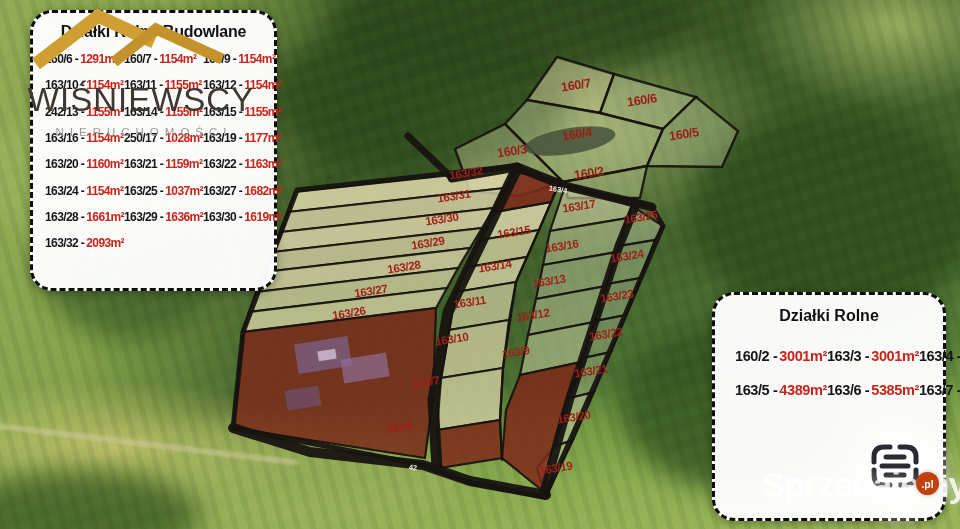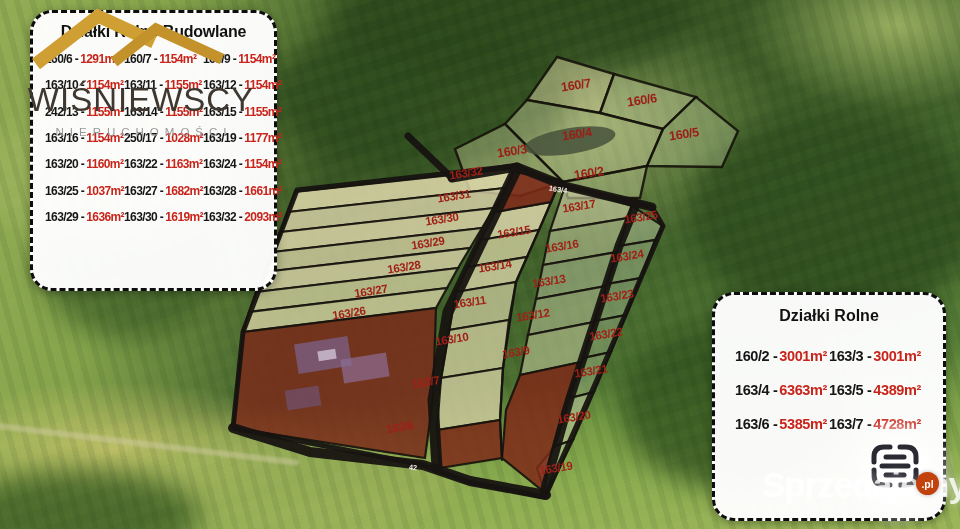--- a/index.html
+++ b/index.html
@@ -46,21 +46,21 @@
   
   .panel{position:absolute;background:rgba(255,255,255,.97);border:3.4px dashed #0d0d0d;
     border-radius:22px;box-shadow:0 2px 10px rgba(0,0,0,.35);box-sizing:border-box;}
   .panel--bud{left:30px;top:10px;width:247px;height:281px;padding:8px 8px 4px;}
   .panel--agri{left:712px;top:292px;width:234px;height:229px;padding:12px 14px;}
   .ptitle{text-align:center;font-weight:700;color:#111;}
   .panel--bud .ptitle{font-size:16px;letter-spacing:-0.2px;margin-top:2px;}
   .panel--agri .ptitle{font-size:16px;margin-top:0;}
   .entries{display:grid;}
   #building-entries{grid-template-columns:repeat(3,1fr);grid-auto-rows:26.3px;margin-top:5px;padding:0 4px;}
-  #agri-entries{grid-template-columns:1fr 1fr;grid-auto-rows:34px;margin-top:14px;padding:0 6px;}
+  #agri-entries{grid-template-columns:1fr 1fr 1fr;grid-auto-rows:34px;margin-top:14px;padding:0 6px;}
   .entry{display:flex;align-items:center;white-space:nowrap;font-weight:700;}
   #building-entries .entry{font-size:12px;letter-spacing:-0.6px;}
   #agri-entries .entry{font-size:14.5px;letter-spacing:-0.4px;}
   #building-entries .entry:nth-child(25){grid-column:1/-1;justify-content:flex-end;}
   .pnum{color:#161616;}
   .parea{color:#c9241b;margin-left:2px;}
 
   
   #logo{position:absolute;left:26px;top:6px;}
   .logoname{font-family:"Liberation Sans",sans-serif;font-size:33px;font-weight:400;fill:#3f3830;
@@ -249,20 +249,24 @@
         </div>
         <div class="entry">
           <span class="pnum">163/19 - </span>
           <span class="parea">1177m²</span>
         </div>
         <div class="entry">
           <span class="pnum">163/20 - </span>
           <span class="parea">1160m²</span>
         </div>
         <div class="entry">
+          <span class="pnum">163/21 - </span>
+          <span class="parea">1159m²</span>
+        </div>
+        <div class="entry">
           <span class="pnum">163/22 - </span>
           <span class="parea">1163m²</span>
         </div>
         <div class="entry">
           <span class="pnum">163/24 - </span>
           <span class="parea">1154m²</span>
         </div>
         <div class="entry">
           <span class="pnum">163/25 - </span>
           <span class="parea">1037m²</span>

